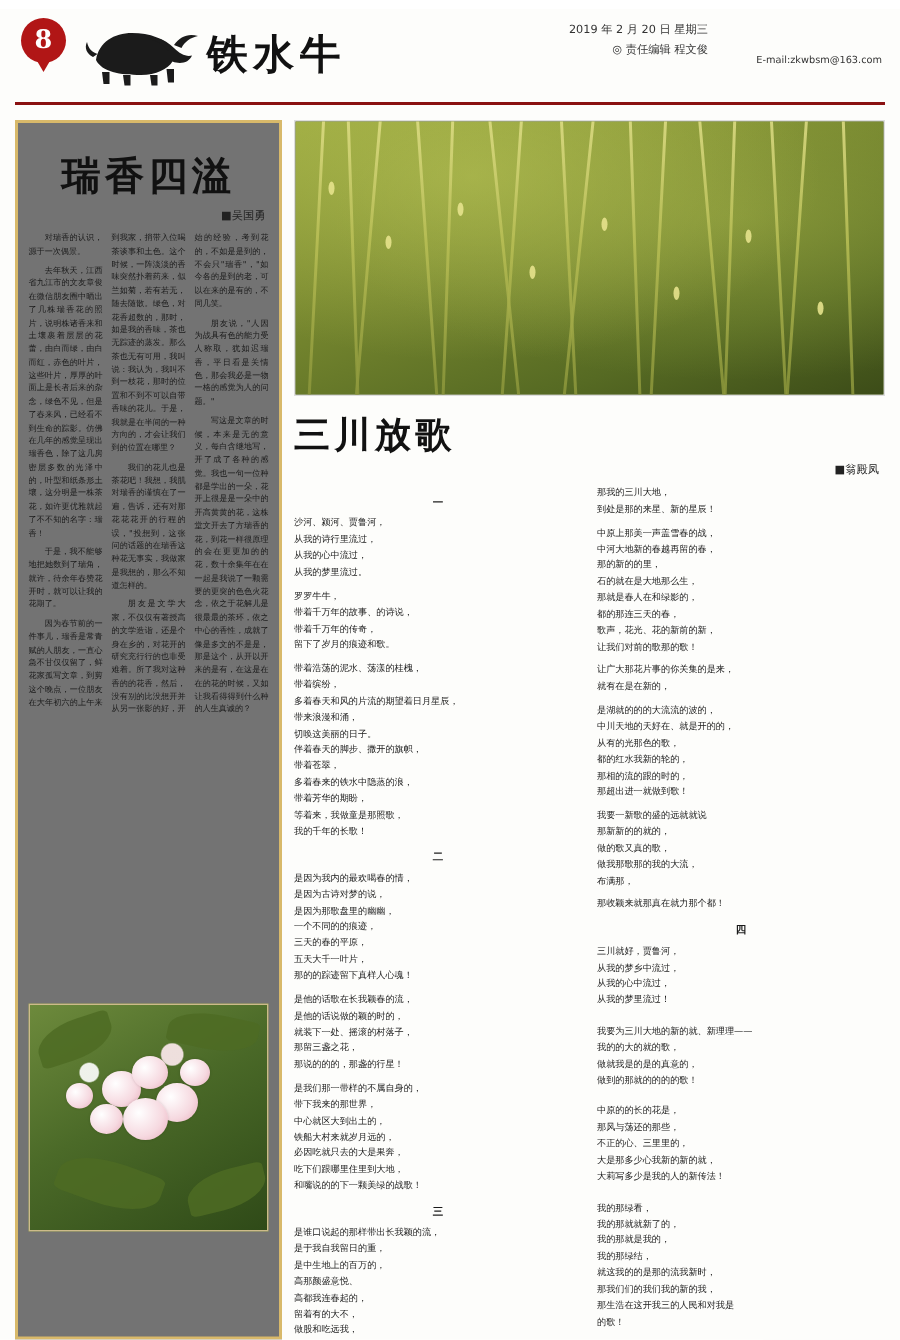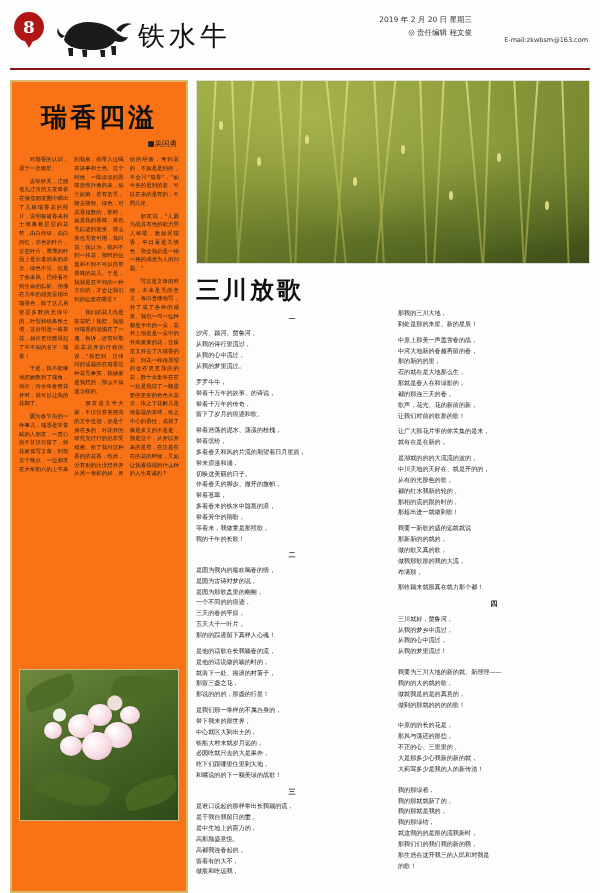--- a/index.html
+++ b/index.html
@@ -42,21 +42,21 @@
     position:absolute;left:0;top:0;width:30px;height:30px;
     line-height:30px;text-align:center;color:#fff;
     font-size:17px;font-weight:bold;
     font-family:"DejaVu Serif","Liberation Serif",serif;
   }
   .ox-logo{
     position:absolute;left:44px;top:4px;width:80px;height:48px;
   }
   .section-title{
     position:absolute;left:128px;top:12px;
-    font-size:27px;font-weight:normal;letter-spacing:4px;
+    font-size:27px;font-weight:bold;letter-spacing:4px;
     color:#111;
     font-family:"DejaVu Serif","Liberation Serif",serif;
   }
   .masthead-meta{
     position:absolute;right:118px;top:8px;
     text-align:right;font-size:7.5px;color:#333;line-height:1.7;
   }
   .masthead-meta div{white-space:nowrap;}
   .paper-logo{
     position:absolute;right:2px;top:2px;
@@ -71,21 +71,21 @@
   }
 
   
   .content{
     position:absolute;left:10px;top:74px;right:10px;bottom:6px;
     display:flex;gap:8px;
   }
   .col-left{
     width:178px;
     border:2px solid #d8b96a;
-    background:#f97316;
+    background:#737373;
     box-sizing:border-box;
     padding:8px 7px;
     position:relative;
     display:flex;flex-direction:column;
   }
   .col-right{
     flex:1;
     display:flex;flex-direction:column;
   }
 
@@ -274,20 +274,21 @@
           <div class="bud" style="left:108px;top:54px;"></div>
           <div class="bud" style="left:156px;top:96px;"></div>
           <div class="bud" style="left:204px;top:64px;"></div>
           <div class="bud" style="left:252px;top:110px;"></div>
           <div class="bud" style="left:300px;top:72px;"></div>
           <div class="bud" style="left:348px;top:120px;"></div>
         </div>
       </div>
 
       <div class="poem-title">三川放歌</div>
+      <div class="poem-byline">■翁殿凤</div>
 
       <div class="poem-body">
         <div class="poem-col" id="pcol0">
             <div class="stanza-num">一</div>
             <div class="ln">沙河、颍河、贾鲁河，</div>
             <div class="ln">从我的诗行里流过，</div>
             <div class="ln">从我的心中流过，</div>
             <div class="ln">从我的梦里流过。</div>
             <div class="gap"></div>
             <div class="ln">罗罗牛牛，</div>

